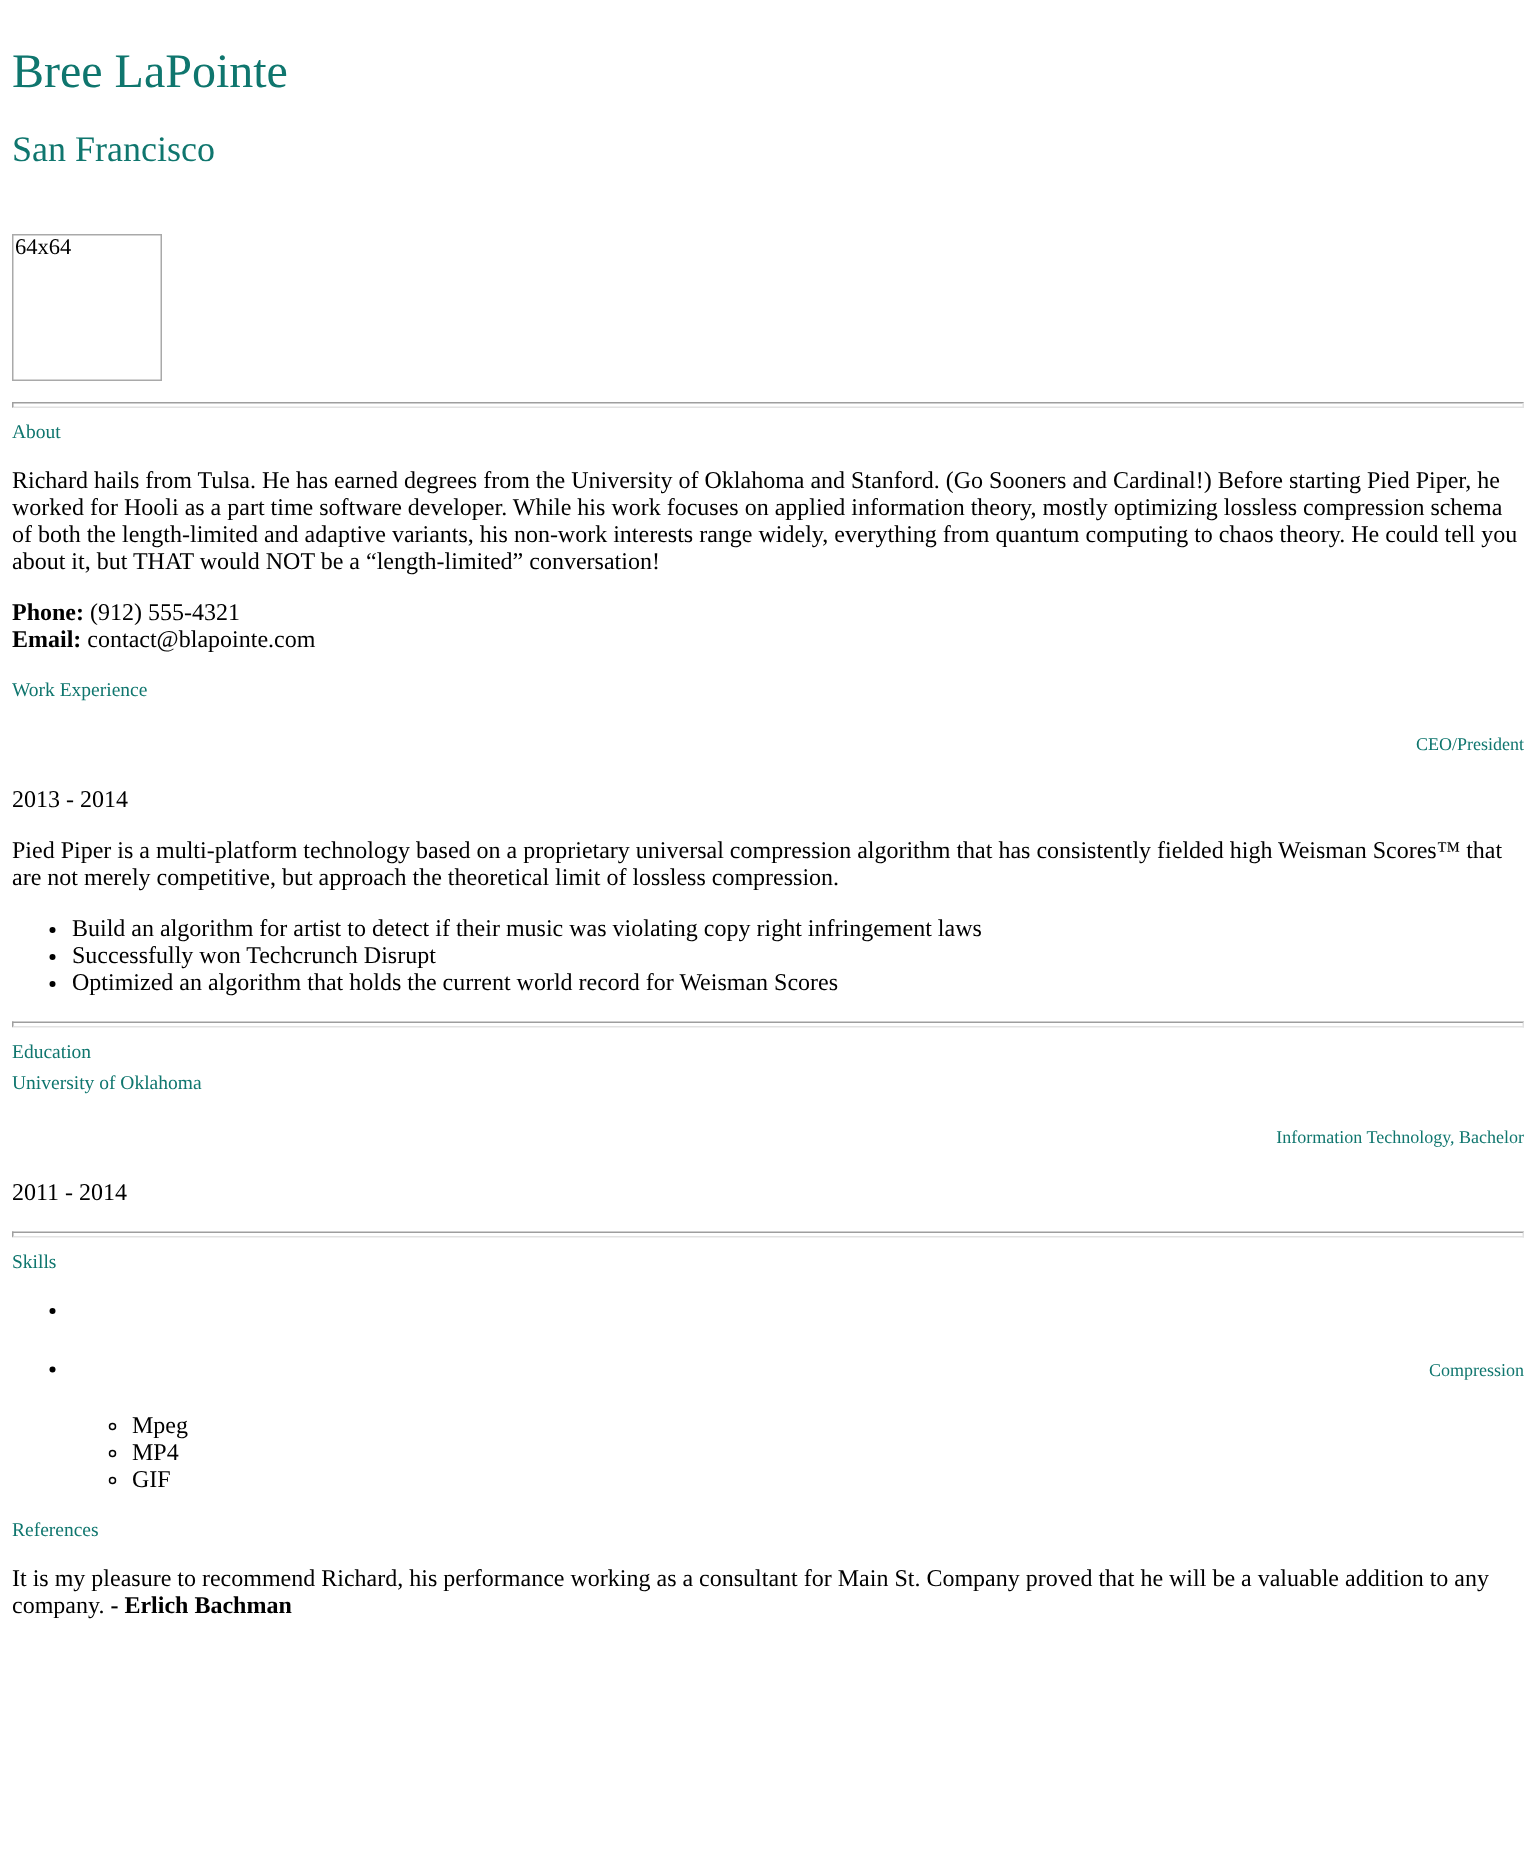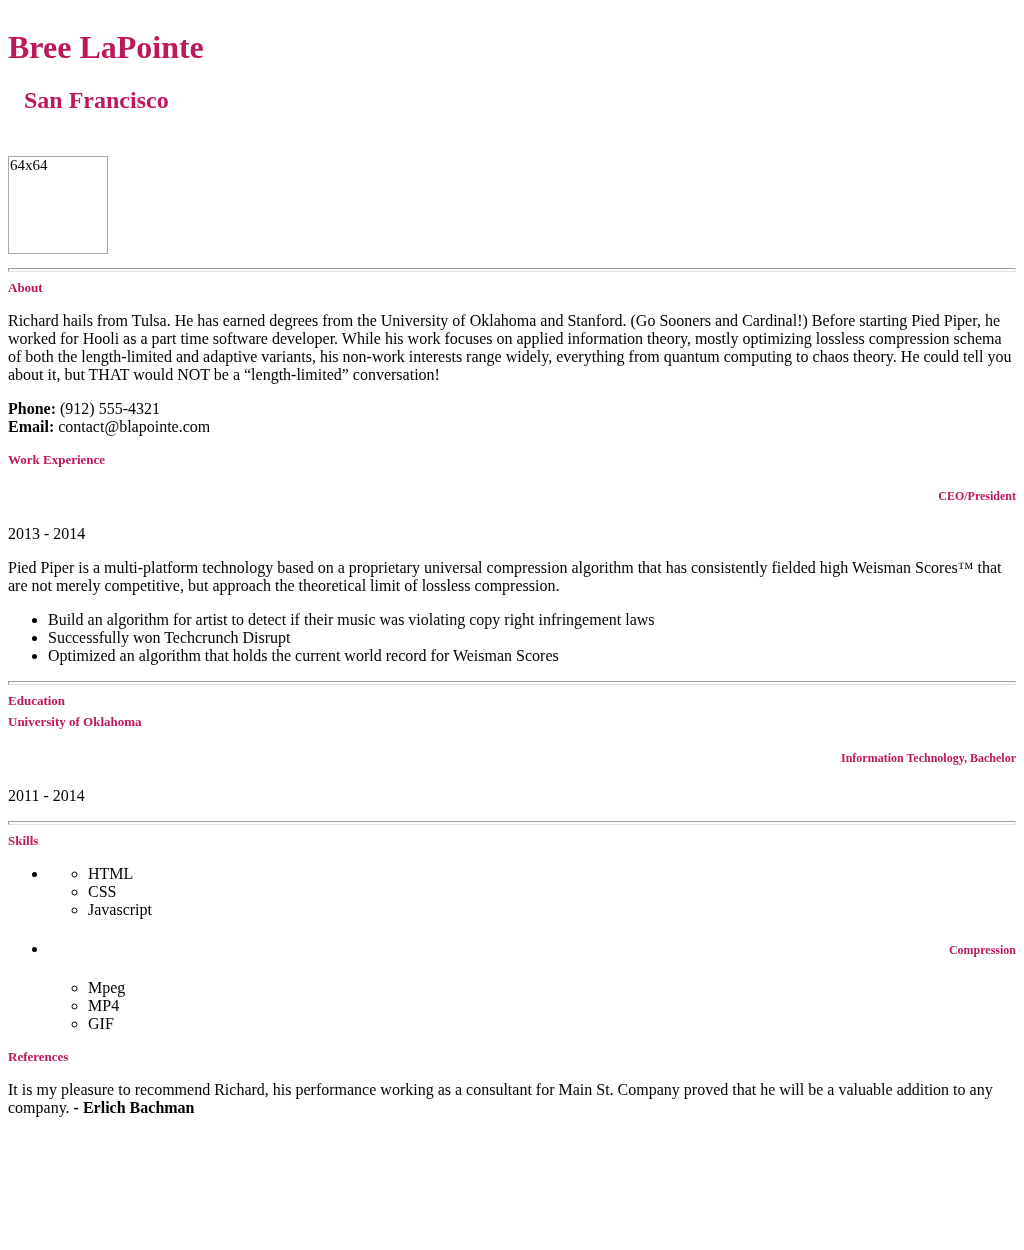--- a/index.html
+++ b/index.html
@@ -4,23 +4,23 @@
 <style>
   html, body { background: #fff; }
   body {
     margin: 8px;
     color: #000;
     font-family: "Liberation Serif", serif;
     font-size: 16px;
     line-height: normal;
     width: 1008px;
   }
-  h1, h2, h3, h4 { font-weight: bold; color: #be185d; }
+  h1, h2, h3, h4 { font-weight: normal; color: #0f766e; }
   h1 { font-size: 32px; margin: 21px 0; }
-  h2 { font-size: 24px; margin: 20px 16px; }
+  h2 { font-size: 24px; margin: 20px 0; }
   h3 { font-size: 13px; margin: 5px 0; }
   h4 { font-size: 12px; margin: 21px 0; text-align: right; }
   p  { margin: 16px 0; }
   b  { font-weight: bold; text-align: right; }
   hr {
     height: 4px;
     border: 1px solid;
     border-color: #9e9e9e #e2e2e2 #e2e2e2 #9e9e9e;
     background: transparent;
     margin: 8px 0;
@@ -89,25 +89,20 @@
 <h4>Information Technology, Bachelor</h4>
 
 <p>2011 - 2014</p>
 
 <hr>
 
 <h3>Skills</h3>
 
 <ul class="disc-list">
   <li>
-    <ul class="circle-list">
-      <li>HTML</li>
-      <li>CSS</li>
-      <li>Javascript</li>
-    </ul>
   </li>
   <li>
     <h4>Compression</h4>
     <ul class="circle-list">
       <li>Mpeg</li>
       <li>MP4</li>
       <li>GIF</li>
     </ul>
   </li>
 </ul>

